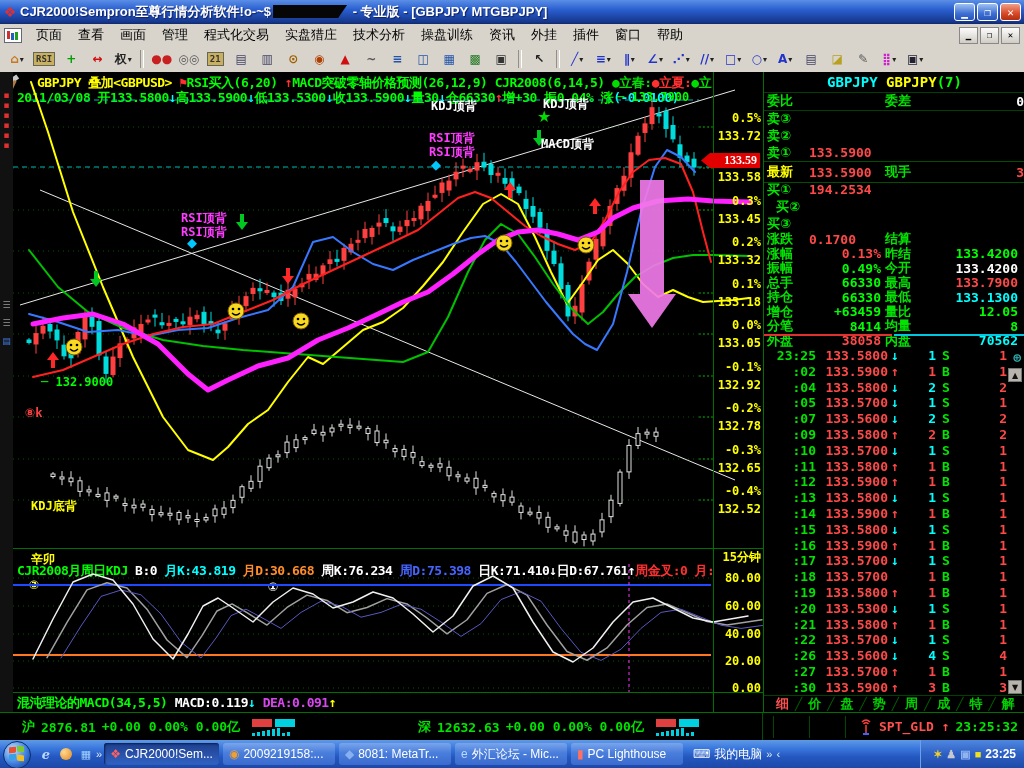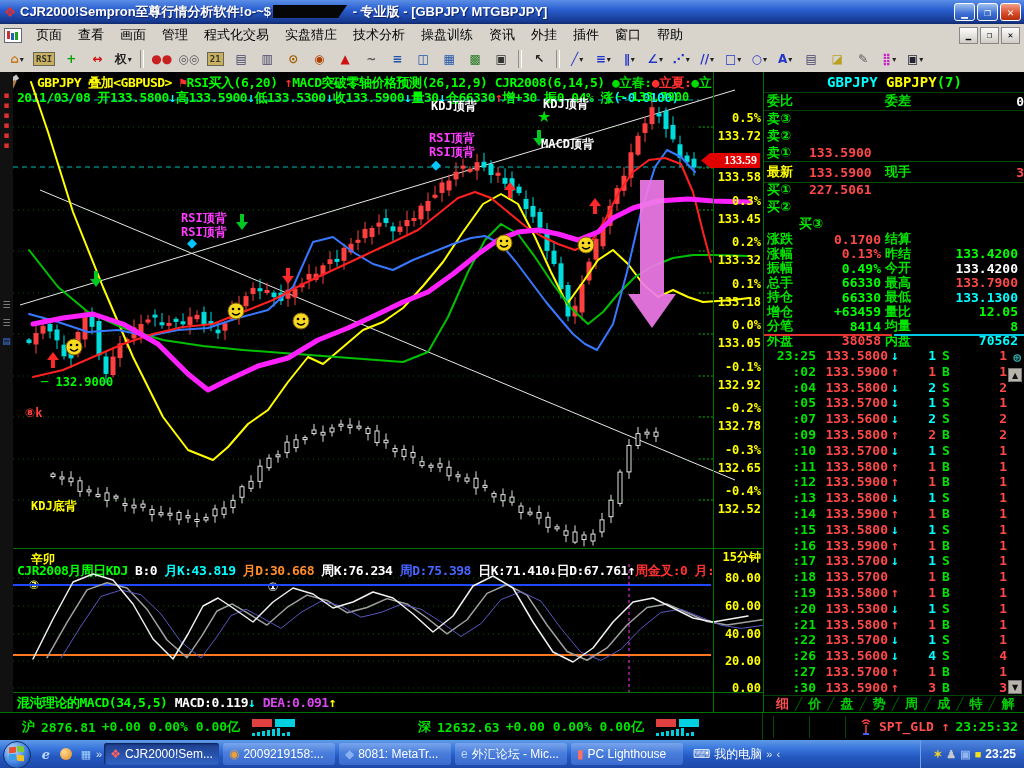--- a/index.html
+++ b/index.html
@@ -783,35 +783,35 @@
         </div>
       <div class="qsec qrow" id="latest-row" style="top:89px;height:20px;">
         <span class="ql" style="color:#ffff00">最新</span>
         <span class="qv" style="color:#ff4848">133.5900</span>
         <span class="ql2" style="color:#00e400">现手</span>
         <span class="qv2" style="color:#ff4848">3</span>
       </div>
       <div class="qsec" id="bids" style="top:109px;">
           <div class="qrow" style="height: 17px;">
             <span class="ql" style="color: rgb(0, 228, 0);">买①</span>
-            <span class="qv" style="color: rgb(255, 72, 72);">227.5061</span>
-          </div>
-          <div class="qrow" style="height: 17px;">
+            <span class="qv" style="color: rgb(255, 72, 72);">194.2534</span>
+          </div>
+          <div class="qrow" style="height: 17px; text-align: center;">
             <span class="ql" style="color: rgb(0, 228, 0);">买②</span>
             <span class="qv" style="color: rgb(255, 72, 72);"></span>
           </div>
           <div class="qrow" style="height: 17px;">
-            <span class="ql" style="color: rgb(0, 228, 0); margin-left: 32px;">买③</span>
+            <span class="ql" style="color: rgb(0, 228, 0);">买③</span>
             <span class="qv" style="color: rgb(255, 72, 72);"></span>
           </div>
         </div>
       <div class="qsec" id="details" style="top:160px;">
           <div class="qrow" style="height: 14.5px; font-size: 13px;">
             <span class="ql" style="color: rgb(0, 228, 0);">涨跌</span>
-            <span class="qv" style="color: rgb(255, 72, 72); text-align: right;">0.1700</span>
+            <span class="qv" style="color: rgb(255, 72, 72); text-align: left;">0.1700</span>
             <span class="ql2" style="color: rgb(0, 228, 0);">结算</span>
             <span class="qv2" style="color: rgb(255, 255, 255);"></span>
           </div>
           <div class="qrow" style="height: 14.5px; font-size: 13px;">
             <span class="ql" style="color: rgb(0, 228, 0);">涨幅</span>
             <span class="qv" style="color: rgb(255, 72, 72); text-align: right;">0.13%</span>
             <span class="ql2" style="color: rgb(0, 228, 0);">昨结</span>
             <span class="qv2" style="color: rgb(0, 255, 0);">133.4200</span>
           </div>
           <div class="qrow" style="height: 14.5px; font-size: 13px;">

